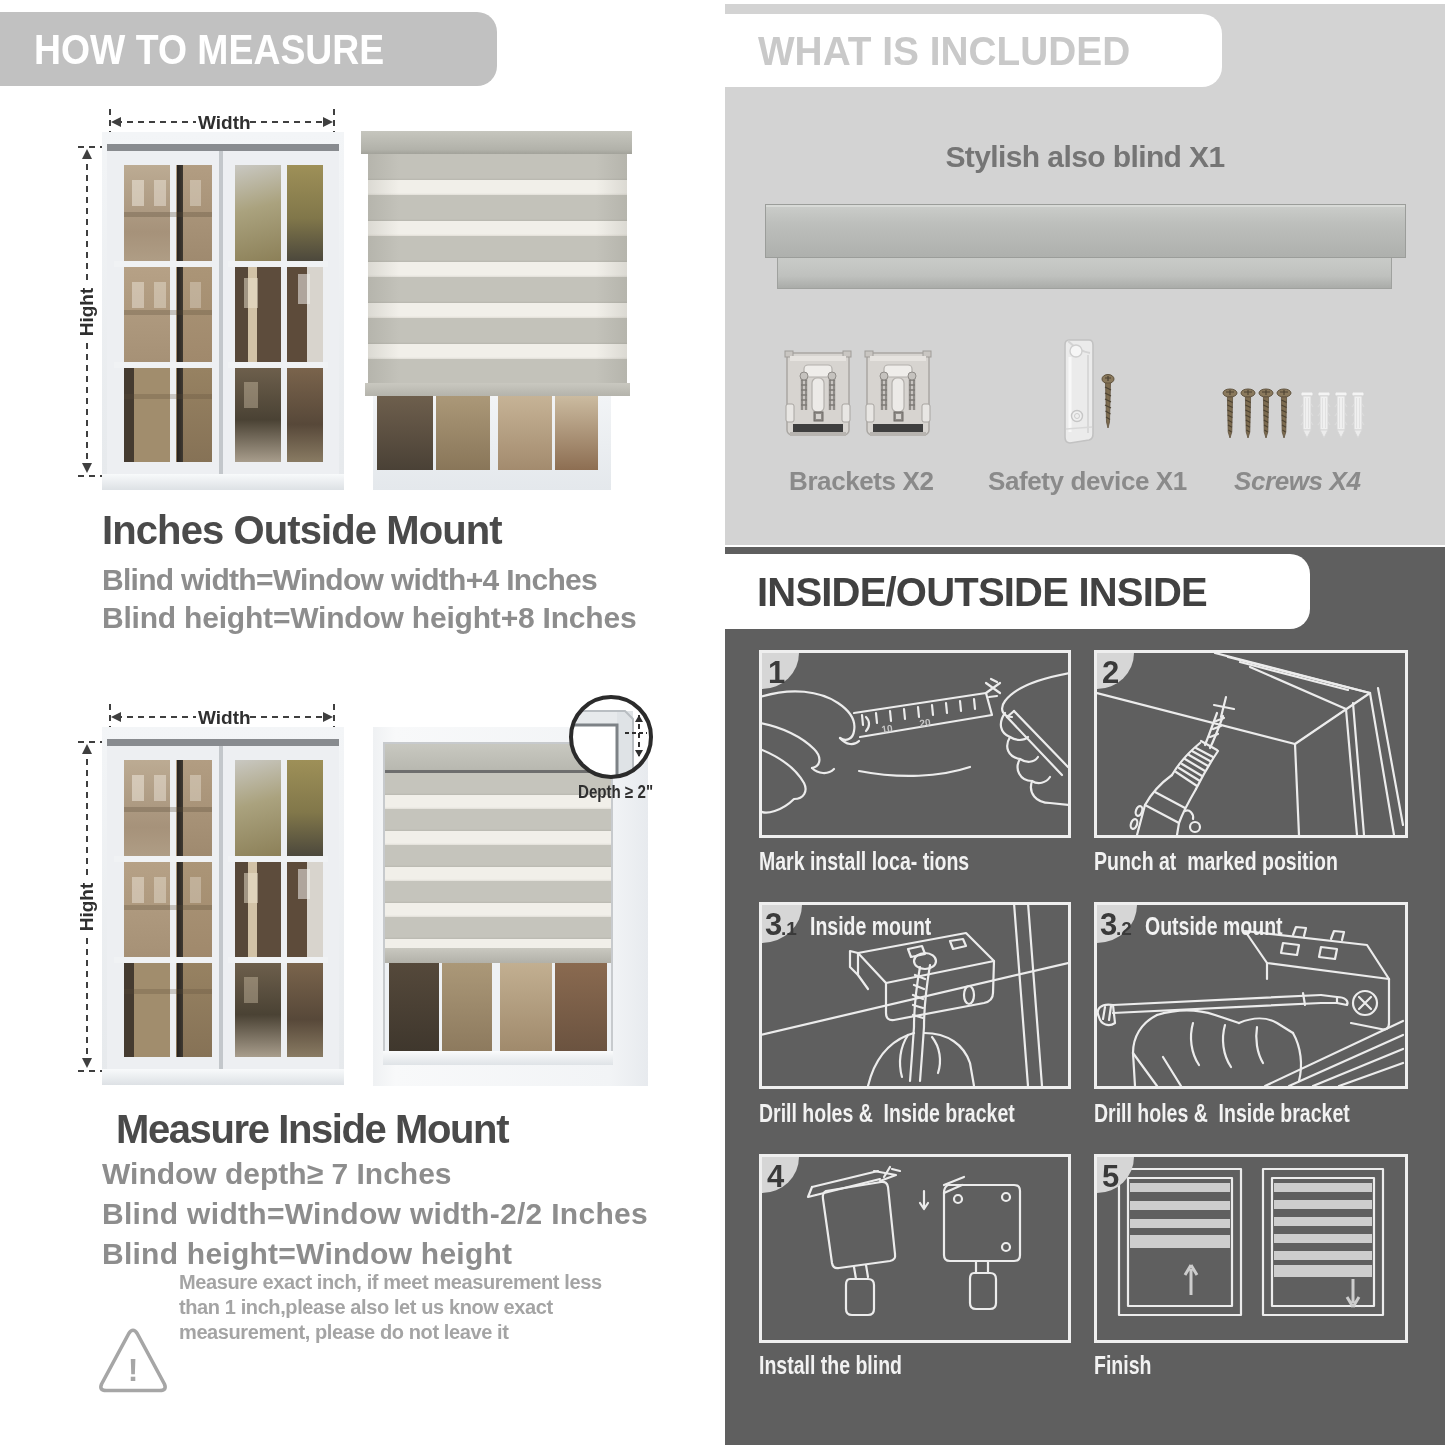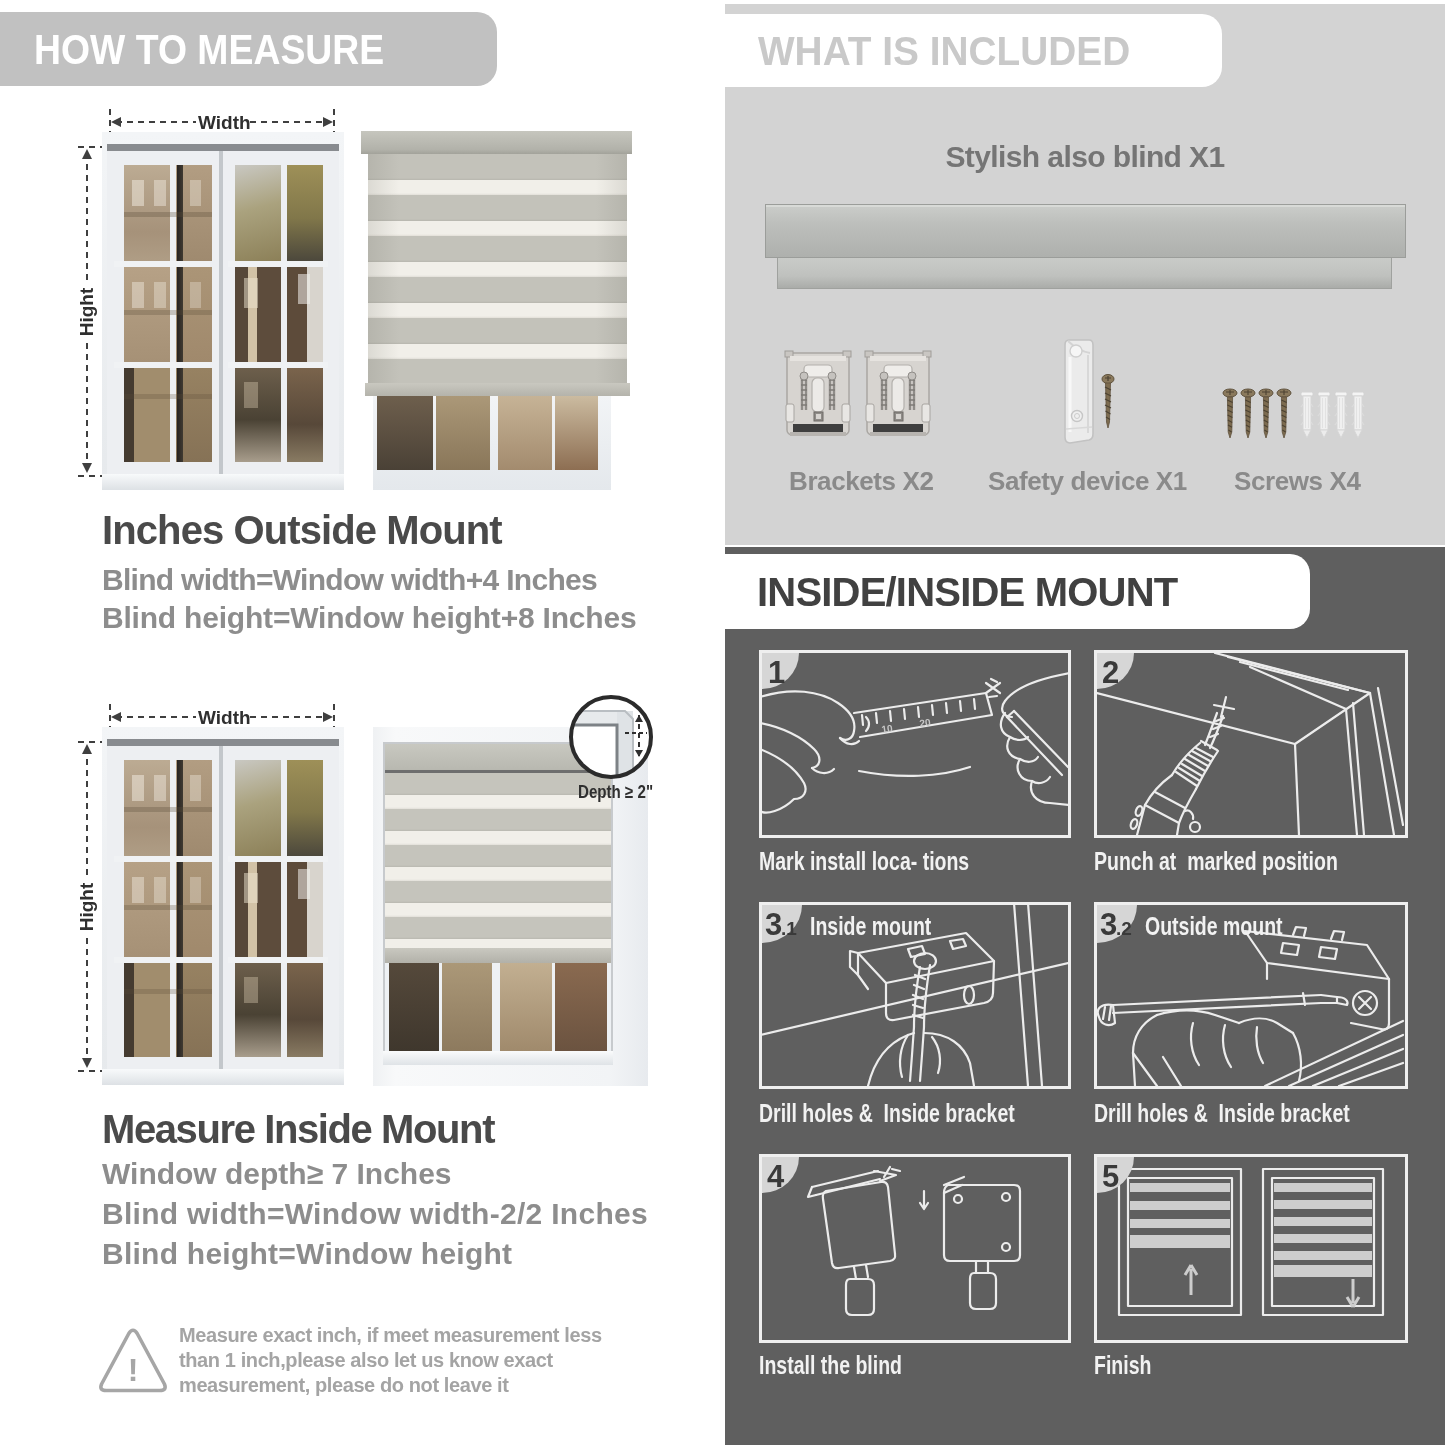--- a/index.html
+++ b/index.html
@@ -177,30 +177,30 @@
  <path d="M0,18 L58,18 L66,26 L66,88" fill="none" stroke="#b9bec2" stroke-width="2"></path>
  <path d="M72,22 L72,64" stroke="#2f2f2f" stroke-width="2" stroke-dasharray="5 4" fill="none"></path>
  <path d="M58,40 L80,40" stroke="#2f2f2f" stroke-width="2" stroke-dasharray="4 3" fill="none"></path>
  <path d="M72,22 l-4 7 l8 0 z" fill="#2f2f2f"></path>
  <path d="M72,64 l-4 -7 l8 0 z" fill="#2f2f2f"></path>
 </g>
 <circle cx="44" cy="44" r="40" fill="none" stroke="#2b2b2b" stroke-width="4"></circle>
 </svg></div>
 <div class="mlab" style="left:578px;top:782px;font-size:18px;transform:scaleX(0.84);transform-origin:left top;">Depth ≥ 2"</div>
 
-<div class="h2m" style="left:102px;top:1107px;letter-spacing:-1.4px;">Measure Inside Mount</div>
+<div class="h2m" style="left:116px;top:1107px;letter-spacing:-1.4px;">Measure Inside Mount</div>
 <div class="sub" style="left:102px;top:1157px;">Window depth≥ 7 Inches</div>
 <div class="sub" style="left:102px;top:1197px;letter-spacing:0.3px;">Blind width=Window width-2/2 Inches</div>
 <div class="sub" style="left:102px;top:1237px;letter-spacing:0.25px;text-align:right;">Blind height=Window height</div>
 
 <svg class="abs" style="left:97px;top:1327px;" width="72" height="68" viewBox="0 0 72 68">
   <path d="M31.8 6.5 L4.6 57 Q1.8 63.5 9.2 63.5 L62.8 63.5 Q70.2 63.5 67.4 57 L40.2 6.5 Q36 0 31.8 6.5 Z" fill="none" stroke="#a6a6a6" stroke-width="3.6" stroke-linejoin="round"></path>
   <text x="36" y="54" text-anchor="middle" font-size="32" font-weight="bold" fill="#a6a6a6">!</text>
 </svg>
-<div class="abs" style="left:179px;top:1323px;width:460px;font-weight:bold;font-size:20px;line-height:25px;color:#a4a4a4;letter-spacing:-0.4px;">Measure exact inch, if meet measurement less than 1 inch,please also let us know exact measurement, please do not leave it</div>
+<div class="abs" style="left:179px;top:1270px;width:460px;font-weight:bold;font-size:20px;line-height:25px;color:#a4a4a4;letter-spacing:-0.4px;">Measure exact inch, if meet measurement less than 1 inch,please also let us know exact measurement, please do not leave it</div>
 
 <div class="abs" style="left:725px;top:4px;width:720px;height:541px;background:#d3d3d3;"></div>
 <div class="hdrbox" style="left:725px;top:14px;width:497px;height:73px;background:#ffffff;"></div>
 <div class="abs" style="left:758px;top:14px;height:73px;line-height:75px;font-size:40px;font-weight:bold;color:#c9c9c9;transform:scaleX(0.97);transform-origin:left center;">WHAT IS INCLUDED</div>
 
 <div class="abs" style="left:725px;top:140px;width:720px;text-align:center;font-size:30px;font-weight:bold;color:#757575;letter-spacing:-0.6px;">Stylish also blind X1</div>
 
 <div class="abs" style="left:765px;top:204px;width:641px;height:54px;background:linear-gradient(180deg,#cbcdca 0%,#bdbfbc 35%,#aeb0ad 100%);border:1px solid #9b9d9a;box-shadow:inset 0 2px 0 #d8dad7;box-sizing:border-box;"></div>
 <div class="abs" style="left:777px;top:258px;width:615px;height:31px;background:linear-gradient(180deg,#c9cbc8 0%,#bfc1be 60%,#aaaca9 100%);border:1px solid #9fa19e;border-top:none;box-sizing:border-box;"></div>
 
@@ -314,25 +314,25 @@
 <rect x="-6" y="0" width="12" height="4" rx="1.5" fill="#f4f4f4" stroke="#d2d2d2" stroke-width="1"></rect>
 <rect x="-4" y="4" width="8" height="34" fill="#f0f0f0" stroke="#d6d6d6" stroke-width="1"></rect>
 <path d="M-4 38 L0 46 L4 38 Z" fill="#ececec" stroke="#d6d6d6" stroke-width="1"></path>
 <path d="M-4 12 l-2 3 m2 6 l-2 3 m2 6 l-2 3 M4 12 l2 3 m-2 6 l2 3 m-2 6 l2 3" stroke="#dcdcdc" stroke-width="1.2" fill="none"></path>
 <path d="M-1.5 6 v30 M1.5 6 v30" stroke="#e2e2e2" stroke-width="1"></path>
 </g>
 </svg></div>
 
 <div class="ilab" style="left:789px;top:466px;">Brackets X2</div>
 <div class="ilab" style="left:988px;top:466px;">Safety device X1</div>
-<div class="ilab" style="left:1234px;top:466px;">Screws X4</div>
+<div class="ilab" style="left:1234px;top:466px;font-style:italic;">Screws X4</div>
 
 <div class="abs" style="left:725px;top:547px;width:720px;height:898px;background:#5f5f5f;"></div>
 <div class="hdrbox" style="left:725px;top:554px;width:585px;height:75px;background:#ffffff;"></div>
-<div class="abs" style="left:757px;top:554px;height:75px;line-height:77px;font-size:40px;font-weight:bold;color:#414141;letter-spacing:-0.8px;">INSIDE/INSIDE MOUNT</div>
+<div class="abs" style="left:757px;top:554px;height:75px;line-height:77px;font-size:40px;font-weight:bold;color:#414141;letter-spacing:-0.8px;">INSIDE/OUTSIDE INSIDE</div>
 
 <div class="panel" style="left:759px;top:650px;width:312px;height:188px;"><svg width="306" height="182" viewBox="0 0 306 182">
 <g stroke="#ececec" stroke-width="2.2" fill="none" stroke-linecap="round" stroke-linejoin="round">
 <path d="M-2,44 C30,34 58,38 76,50 C88,58 94,68 92,78 C91,86 84,89 78,85"></path>
 <path d="M78,85 C84,92 92,93 97,88"></path>
 <path d="M-2,70 C20,74 40,84 52,96 C60,104 59,113 50,115"></path>
 <path d="M50,115 C56,121 66,122 72,116"></path>
 <path d="M-2,96 C18,104 34,116 42,130 C46,138 42,146 32,146 C20,158 4,162 -2,158"></path>
 <path d="M92,60 L224,40 L230,62 L98,84"></path>
 <path d="M100,62 l1,10 M114,60 l1,10 M128,58 l1,10 M142,56 l1,10 M156,54 l1,10 M170,52 l1,10 M184,50 l1,10 M198,48 l1,10 M212,46 l1,10"></path>

